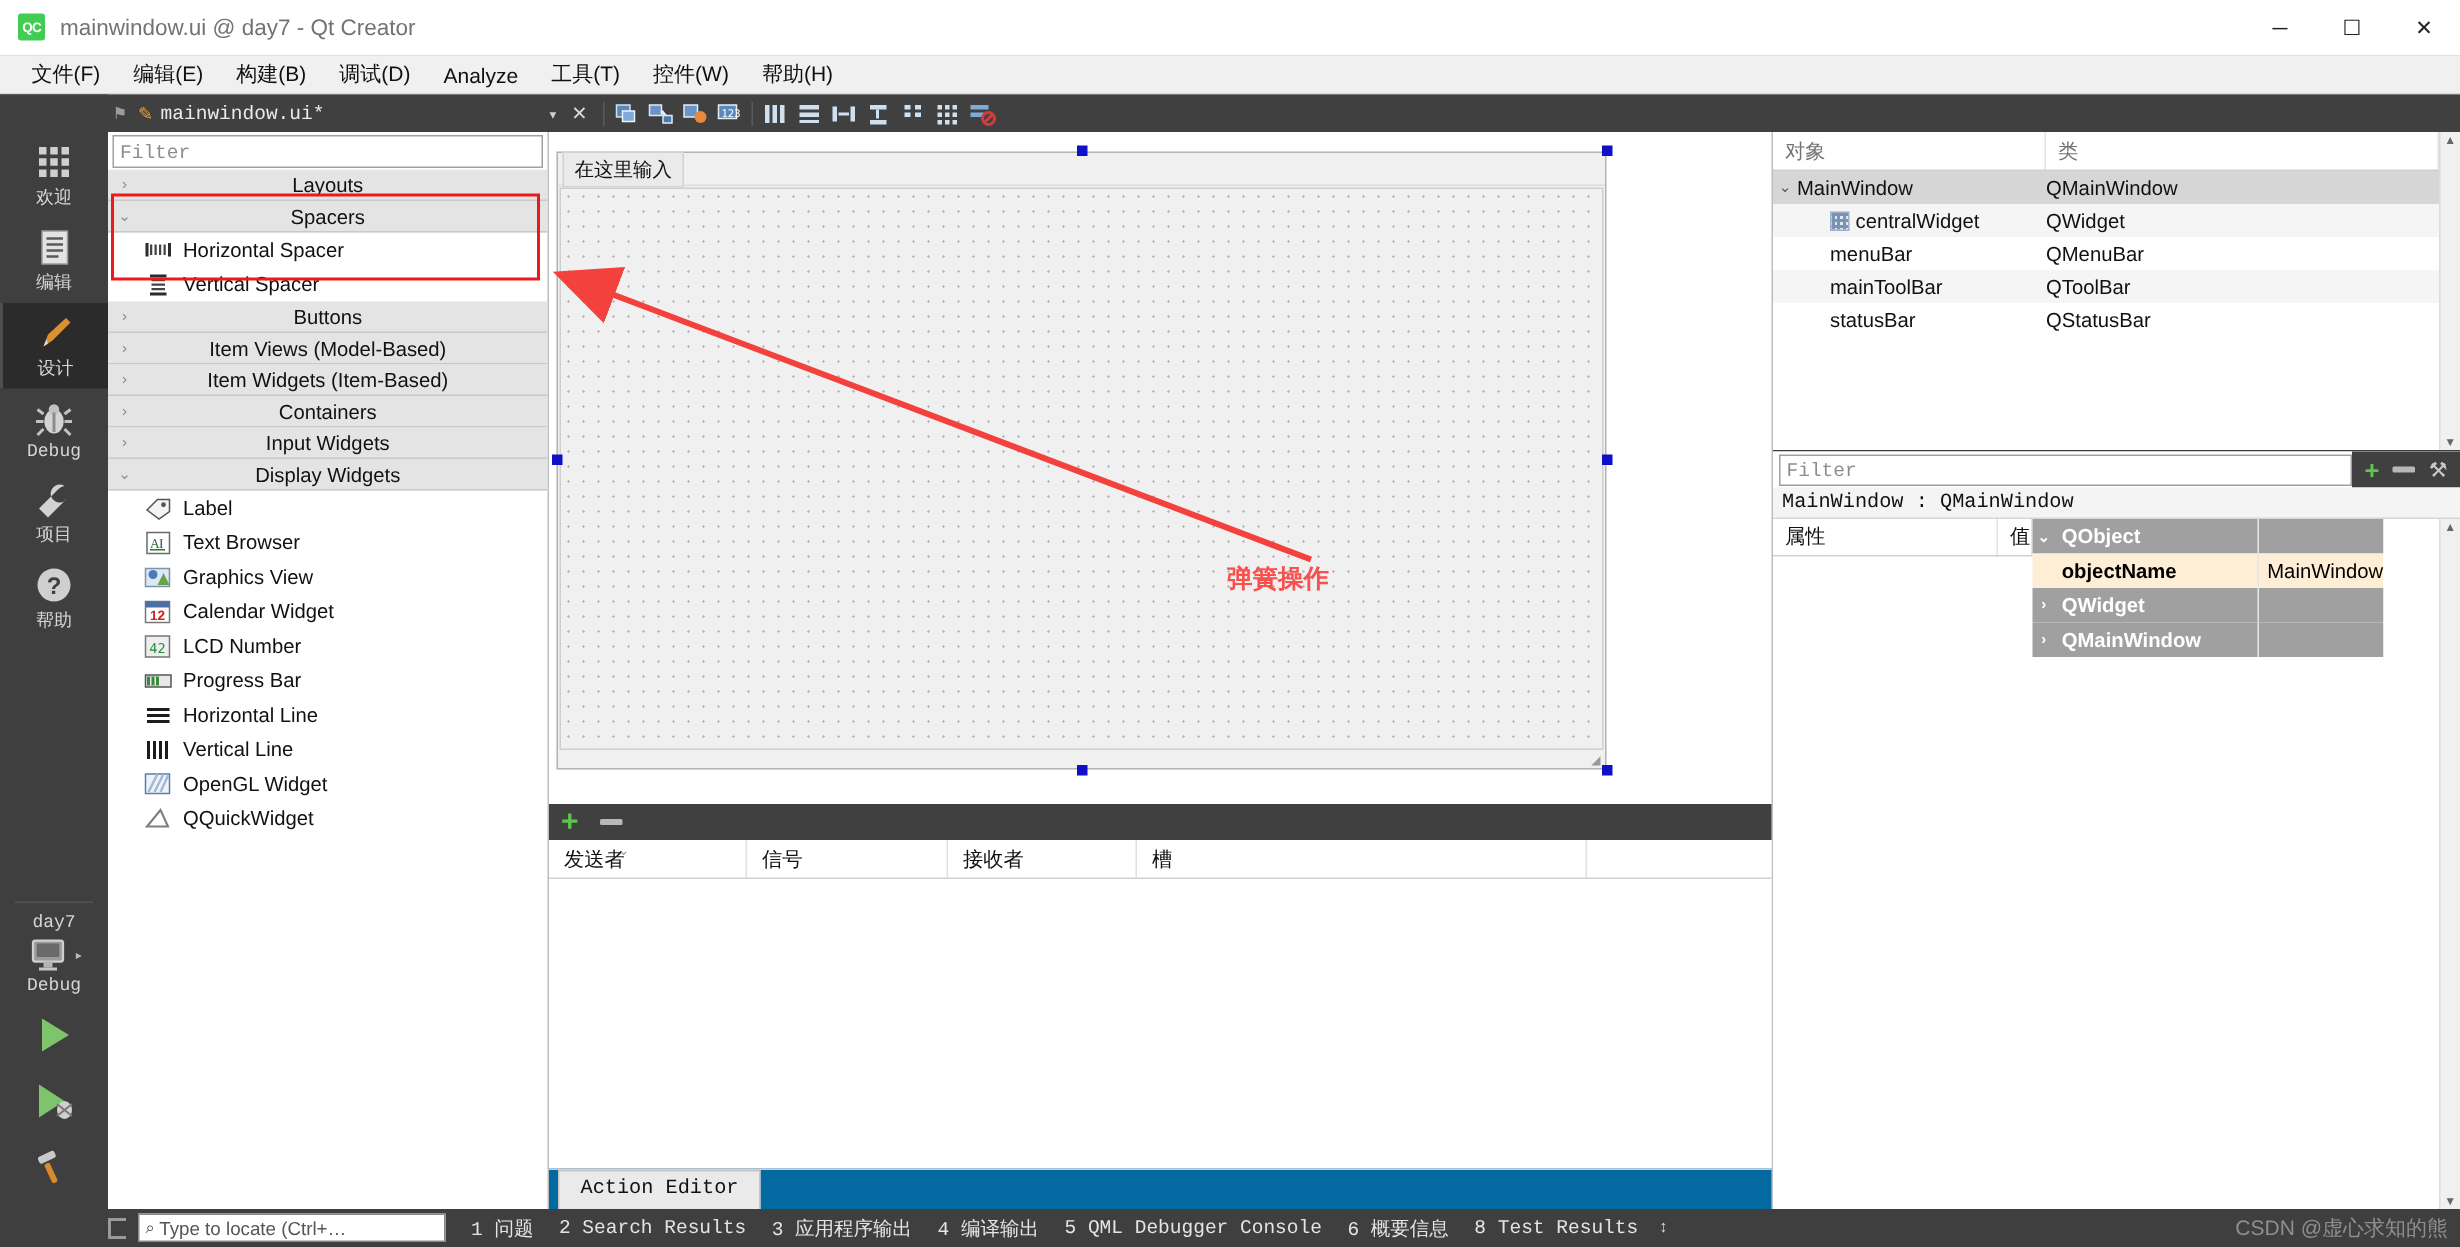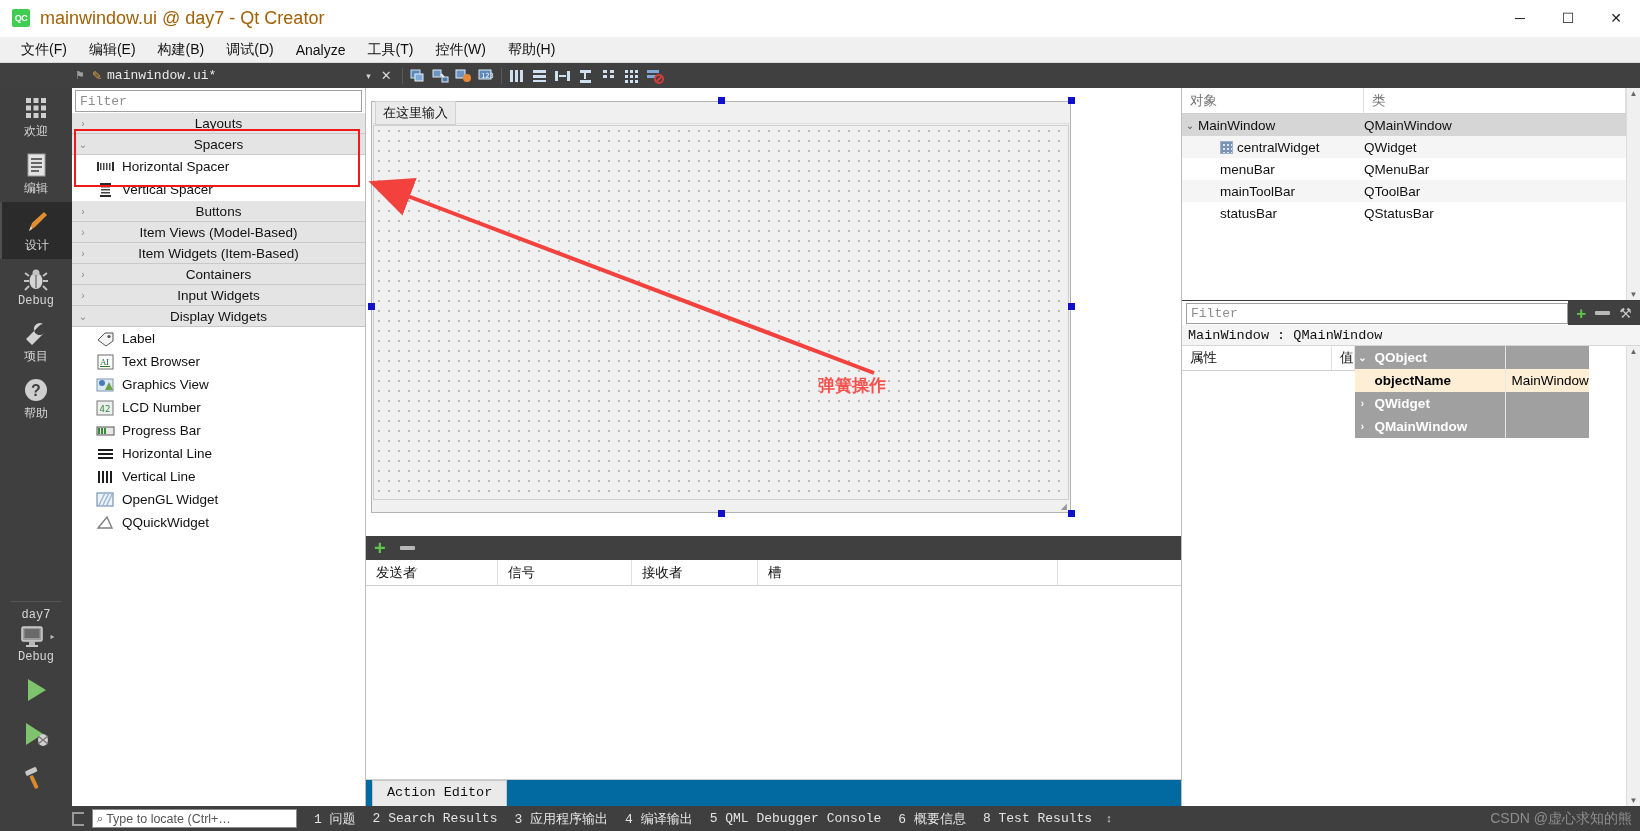--- a/index.html
+++ b/index.html
@@ -18,21 +18,21 @@
   .titlebar {
     height:37px; background:#ffffff; display:flex; align-items:center;
     flex:0 0 37px; border-bottom:1px solid #ffffff;
   }
   .qt-logo {
     width:18px; height:18px; margin-left:12px; margin-right:10px;
     background:#41cd52; border-radius:2px; color:#fff;
     font-size:9px; font-weight:bold; display:flex;
     align-items:center; justify-content:center; letter-spacing:-0.5px;
   }
-  .title-text { font-size:18px; color:#a16207; }
+  .title-text { font-size:15px; color:#737373; }
   .win-btns { margin-left:auto; display:flex; height:100%; }
   .win-btn {
     width:48px; height:100%; display:flex; align-items:center;
     justify-content:center; color:#222; font-size:14px; cursor:default;
   }
 
   
   .menubar {
     height:26px; flex:0 0 26px; background:#f0f0f0; display:flex;
     align-items:center; padding-left:10px; border-bottom:1px solid #d8d8d8;
@@ -617,20 +617,30 @@
           </div>
           <div class="witem">
             <span class="wic">
               <svg width="19" height="16">
                 <rect x="1" y="2" width="16" height="12" fill="#dce8f5" stroke="#7d94ad"></rect>
                 <circle cx="6" cy="6" r="3" fill="#4a7bb7"></circle>
                 <polygon points="9,13 13,5 17,13" fill="#6aa24a"></polygon>
               </svg>
             </span>
             <span>Graphics View</span>
+          </div>
+          <div class="witem">
+            <span class="wic">
+              <svg width="19" height="16">
+                <rect x="1" y="1" width="16" height="14" fill="#fff" stroke="#777"></rect>
+                <rect x="1" y="1" width="16" height="4" fill="#4a6fa5"></rect>
+                <text x="9" y="13" font-size="9" font-weight="bold" text-anchor="middle" fill="#cc2222" font-family="sans-serif">12</text>
+              </svg>
+            </span>
+            <span>Calendar Widget</span>
           </div>
           <div class="witem">
             <span class="wic">
               <svg width="19" height="16">
                 <rect x="1" y="1" width="16" height="14" fill="#eee" stroke="#777"></rect>
                 <text x="9" y="12" font-size="9" text-anchor="middle" fill="#2b8a3e" font-family="monospace">42</text>
               </svg>
             </span>
             <span>LCD Number</span>
           </div>

